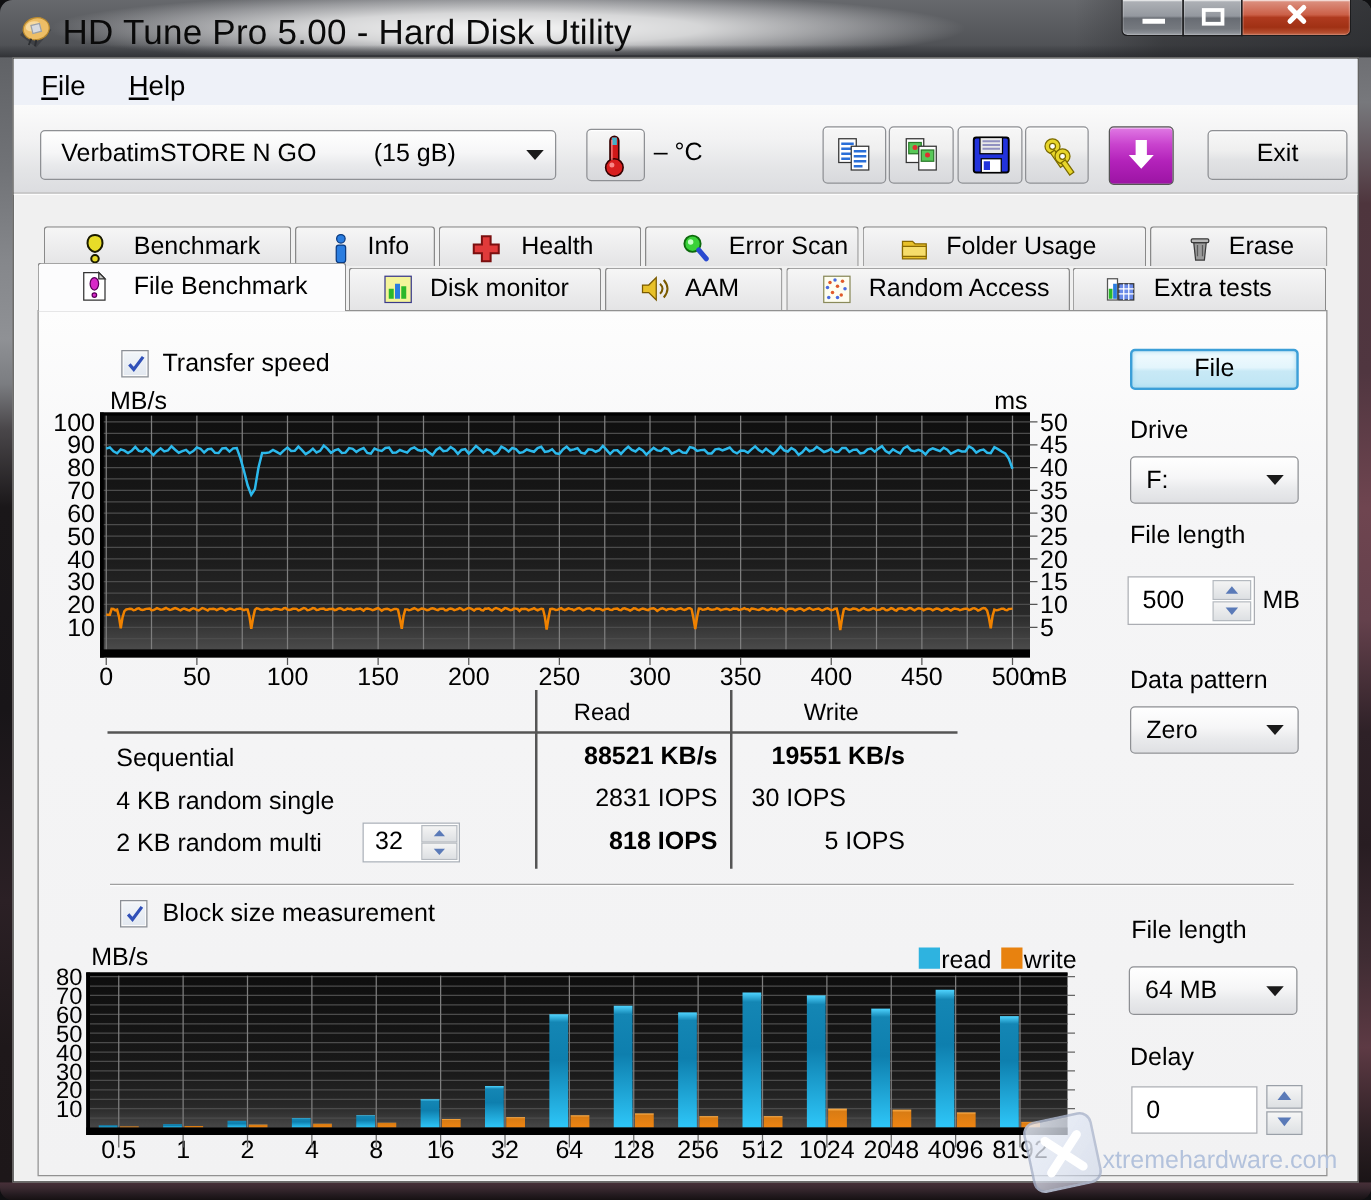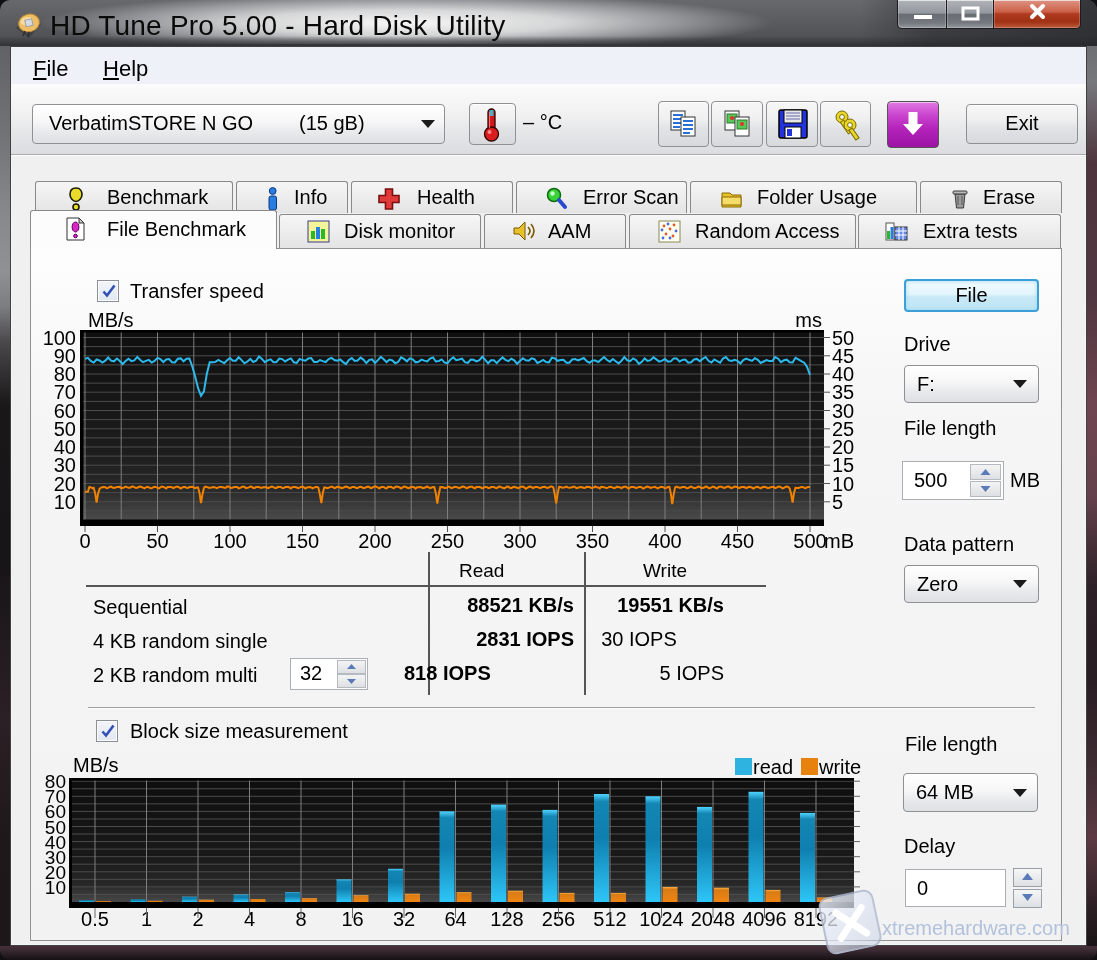--- a/index.html
+++ b/index.html
@@ -398,23 +398,23 @@
 <div class="abs" style="left:428px;top:552px;width:2px;height:143px;background:#555"></div>
 <div class="abs" style="left:584px;top:552px;width:2px;height:143px;background:#555"></div>
 <div class="abs lbl" style="left:459px;top:560px;font-size:19px">Read</div>
 <div class="abs lbl" style="left:643px;top:560px;font-size:19px">Write</div>
 <div class="abs" style="left:86px;top:585px;width:680px;height:2px;background:#555"></div>
 <div class="abs lbl" style="left:93px;top:596px">Sequential</div>
 <div class="abs lbl" style="left:93px;top:630px">4 KB random single</div>
 <div class="abs lbl" style="left:93px;top:664px">2 KB random multi</div>
 <div class="abs lbl" style="left:404px;top:594px;width:170px;text-align:right;font-weight:bold">88521 KB/s</div>
 <div class="abs lbl" style="left:554px;top:594px;width:170px;text-align:right;font-weight:bold">19551 KB/s</div>
-<div class="abs lbl" style="left:404px;top:628px;width:170px;text-align:right;font-weight:bold">2831 IOPS</div>
+<div class="abs lbl" style="left:404px;top:628px;width:170px;text-align:right;font-weight:normal">2831 IOPS</div>
 <div class="abs lbl" style="left:554px;top:628px;width:170px;text-align:center;font-weight:normal">30 IOPS</div>
-<div class="abs lbl" style="left:404px;top:662px;width:170px;text-align:left;font-weight:bold">818 IOPS</div>
+<div class="abs lbl" style="left:404px;top:662px;width:170px;text-align:right;font-weight:bold">818 IOPS</div>
 <div class="abs lbl" style="left:554px;top:662px;width:170px;text-align:right;font-weight:normal">5 IOPS</div>
 
 <div class="abs" style="left:290px;top:658px;width:78px;height:32px;background:#fff;border:1px solid #aab0b8;box-sizing:border-box"></div>
 <div class="abs lbl" style="left:300px;top:662px">32</div>
 <div class="abs" style="left:337px;top:660px;width:29px;height:14px;background:linear-gradient(180deg,#f4f4f4,#dde0e3);border:1px solid #b5bac0;box-sizing:border-box"></div>
 <div class="abs" style="left:337px;top:674px;width:29px;height:14px;background:linear-gradient(180deg,#f4f4f4,#dde0e3);border:1px solid #b5bac0;box-sizing:border-box"></div>
 <svg class="abs" style="left:337px;top:660px" width="29" height="28">
     <path d="M14.5 4 L19 9 H10 Z" fill="#5a7ab8"></path>
     <path d="M14.5 24 L10 19 H19 Z" fill="#5a7ab8"></path>
   </svg>

